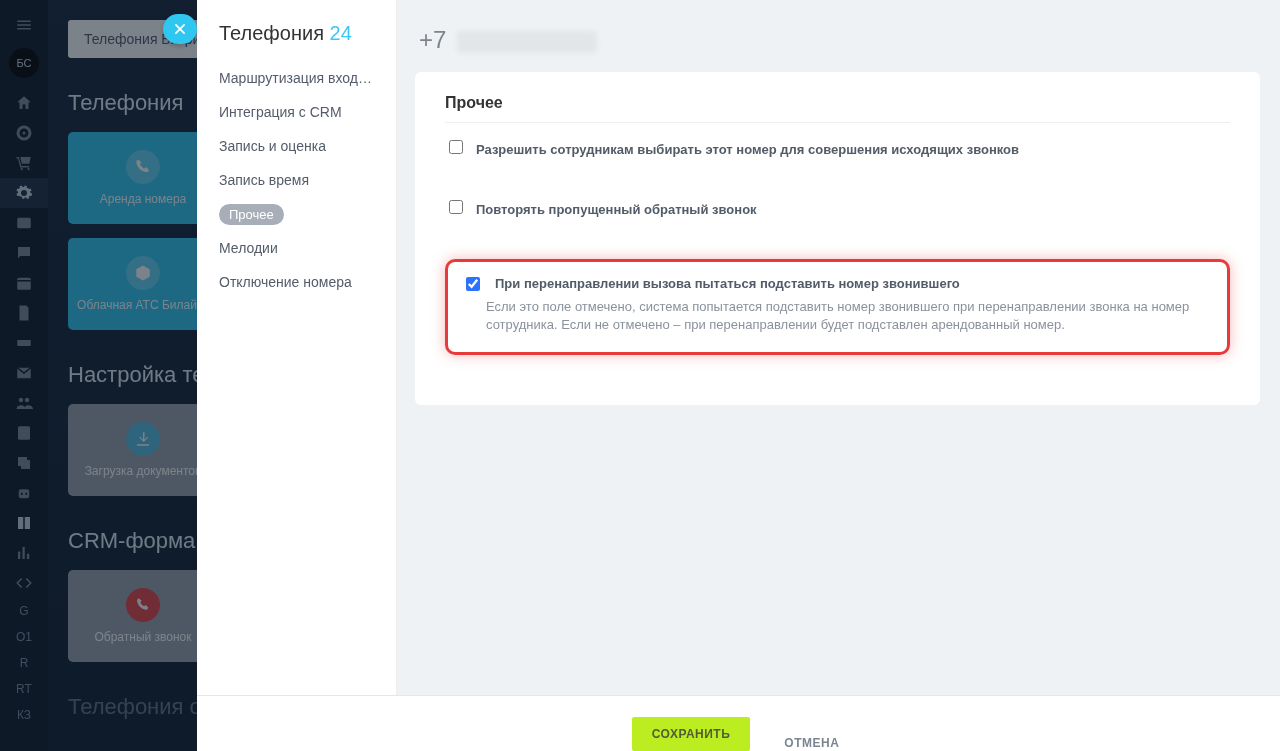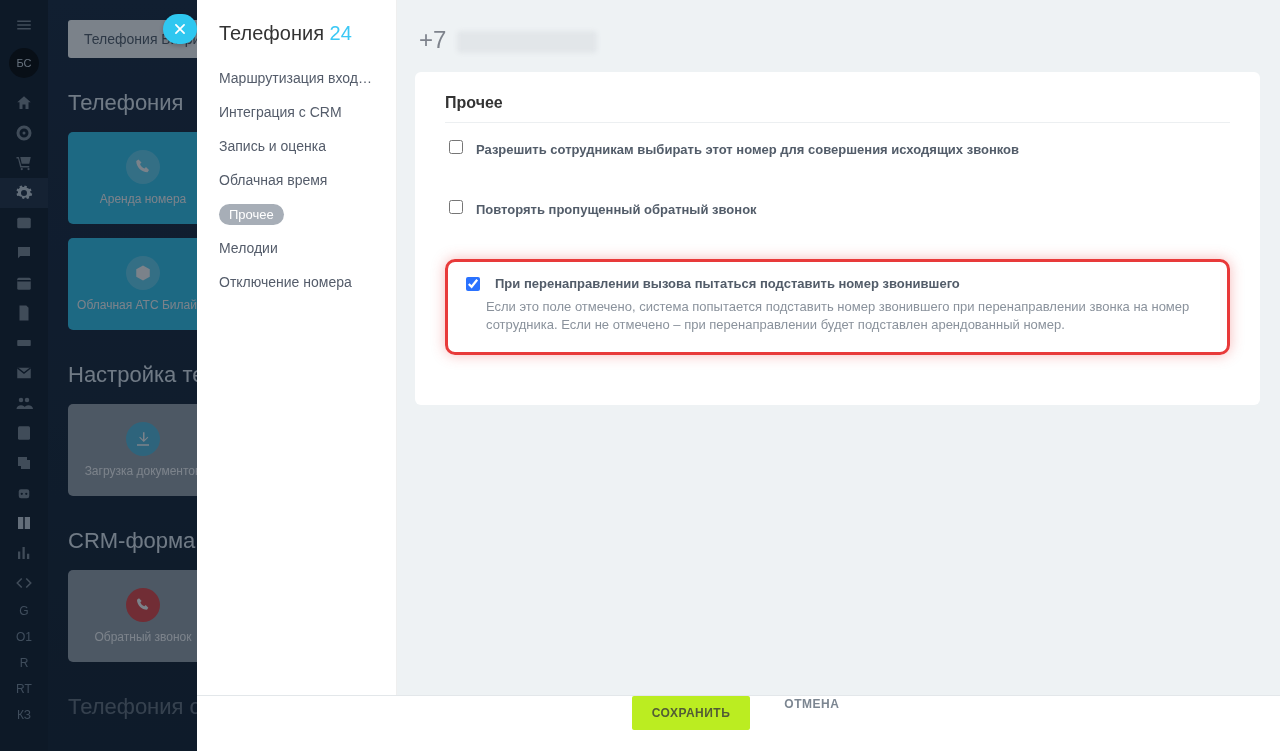--- a/index.html
+++ b/index.html
@@ -227,21 +227,21 @@
     color:#8a929c;
     margin: 4px 0 0 24px;
     line-height:1.4;
   }
 
   
   .panel-footer{
     height:56px;
     background:#fff;
     border-top:1px solid #e3e7ea;
-    display:flex;align-items:flex-start;justify-content:center;
+    display:flex;align-items:flex-end;justify-content:center;
     gap:28px;
   }
   .btn-save{
     background:var(--green);
     border:none;
     padding: 10px 20px;
     font-size:12px;
     letter-spacing:0.5px;
     font-weight:700;
     color:#525c35;
@@ -424,21 +424,21 @@
   <div class="panel-body">
 
     <div class="settings-sidebar">
       <div class="brand">
         <span>Телефония</span>
         <span class="accent">24</span>
       </div>
       <div class="nav-item">Маршрутизация входящ…</div>
       <div class="nav-item">Интеграция с CRM</div>
       <div class="nav-item">Запись и оценка</div>
-      <div class="nav-item">Облачная время</div>
+      <div class="nav-item">Запись время</div>
       <div class="nav-item active"><span class="pill">Прочее</span></div>
       <div class="nav-item">Мелодии</div>
       <div class="nav-item">Отключение номера</div>
     </div>
 
     <div class="settings-content">
       <h1 class="phone-title">
         <span>+7</span>
         <span class="blurred"></span>
       </h1>

